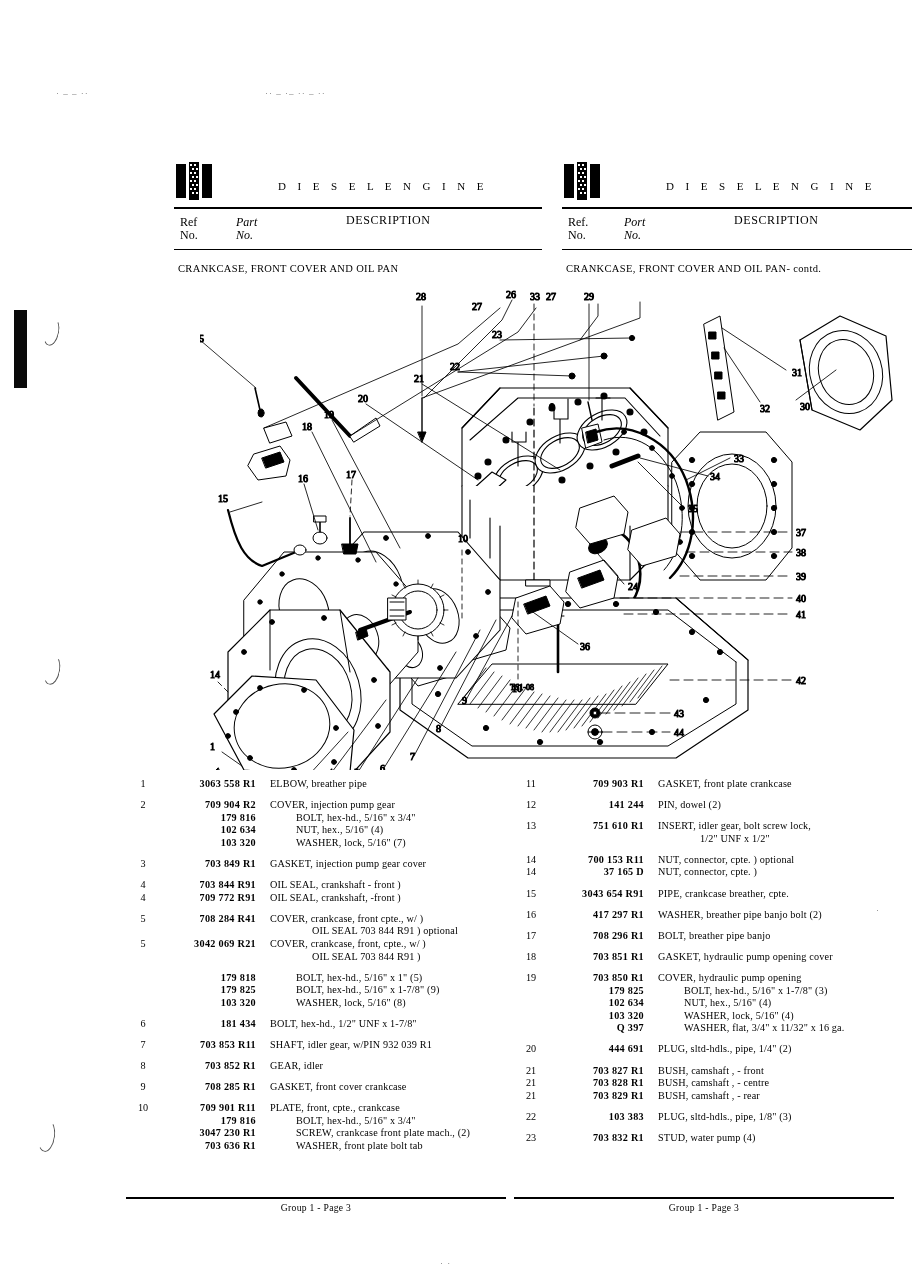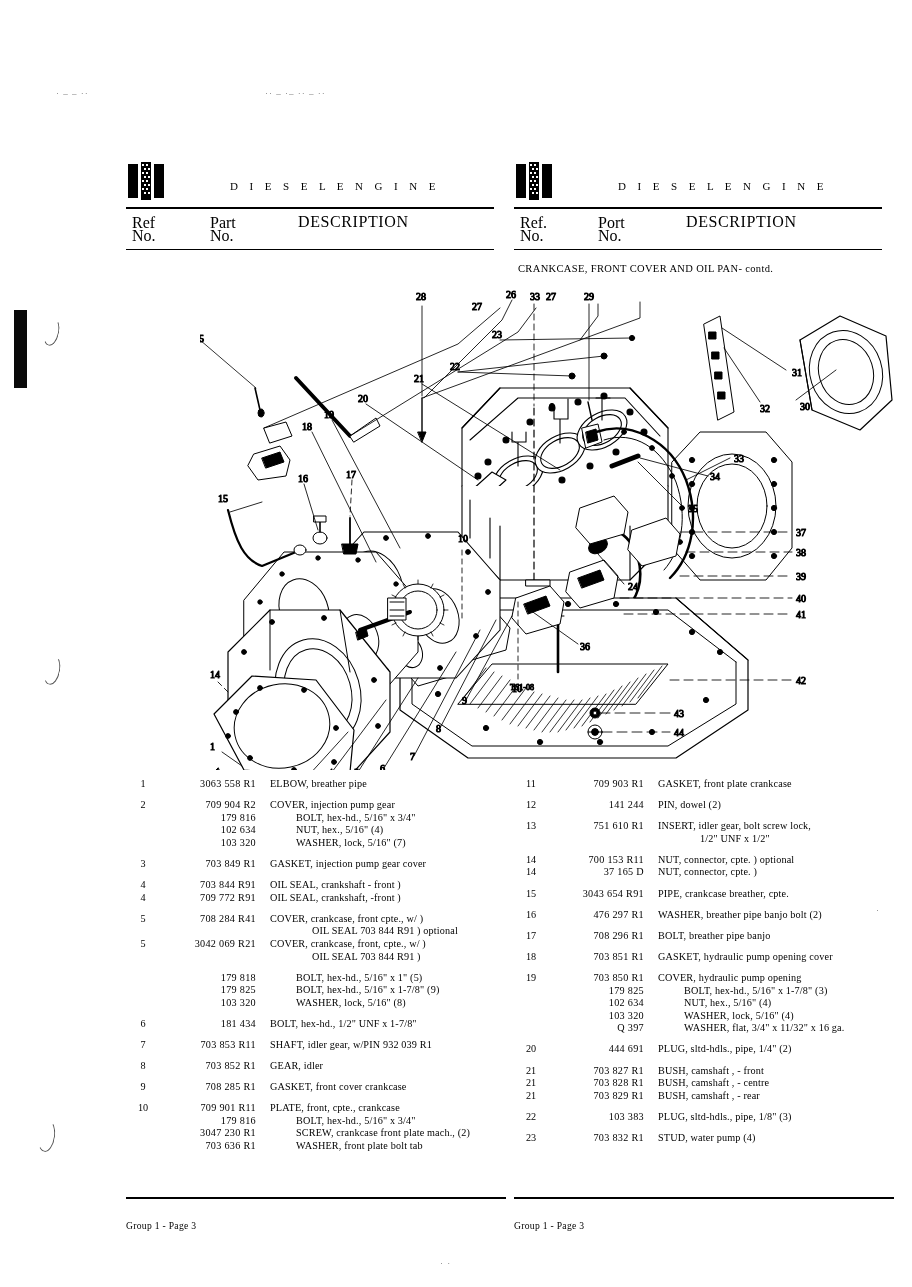--- a/index.html
+++ b/index.html
@@ -36,20 +36,21 @@
     border-top-color: transparent;
     border-radius: 50%;
     opacity: .8;
   }
 
   
   .col {
     position: absolute;
     top: 160px;
     width: 368px;
+    margin-left: 48px;
   }
   .col-left  { left: 126px; }
   .col-right { left: 514px; }
 
   
   .masthead {
     position: relative;
     height: 46px;
   }
   .ih-logo {
@@ -72,33 +73,34 @@
     margin-top: 1px;
   }
   .rule-thin {
     border-bottom: 1.3px solid #000;
   }
 
   
   .colhead {
     position: relative;
     height: 40px;
-    font-size: 16px;
+    font-size: 12px;
   }
   .colhead .ref {
     position: absolute;
     left: 6px;
     top: 7px;
     line-height: 13px;
   }
   .colhead .part {
     position: absolute;
-    left: 84px;
+    left: 62px;
     top: 7px;
     line-height: 13px;
+    font-style: italic;
   }
   .colhead .desc {
     position: absolute;
     left: 172px;
     top: 4px;
     letter-spacing: .6px;
   }
 
   
   .group-caption {
@@ -131,43 +133,44 @@
     left: 6px;
     width: 22px;
     text-align: center;
   }
   .c-part {
     position: absolute;
     left: 34px;
     width: 96px;
     text-align: right;
     letter-spacing: .3px;
+    font-weight: bold;
   }
   .c-desc {
     position: absolute;
     left: 144px;
     letter-spacing: .15px;
   }
   .c-desc.ind1 { left: 170px; }
   .c-desc.ind2 { left: 186px; }
 
   
   .footer {
     position: absolute;
     top: 1196px;
     width: 380px;
   }
   .footer-left  { left: 126px; }
   .footer-right { left: 514px; }
   .footer .rule-thick { border-bottom: 2.6px solid #000; }
   .footer .fnote {
+    text-align: center;
     font-size: 9.6px;
     padding-top: 3px;
     letter-spacing: .3px;
-    margin-top: 18px;
   }
 
   
   .diagram {
     position: absolute;
     left: 200px;
     top: 280px;
     width: 700px;
     height: 490px;
   }
@@ -232,20 +235,21 @@
       <div>Ref</div>
       <div>No.</div>
     </div>
     <div class="part">
       <div>Part</div>
       <div>No.</div>
     </div>
     <div class="desc">DESCRIPTION</div>
   </div>
   <div class="rule-thin"></div>
+  <div class="group-caption">CRANKCASE, FRONT COVER AND OIL PAN</div>
 </div>
 
 <div class="col col-right">
   <div class="masthead">
     <div class="ih-logo">
       <svg width="40" height="38" viewBox="0 0 40 38">
         <rect x="2" y="2" width="10" height="34" fill="#000"></rect>
         <rect x="28" y="2" width="10" height="34" fill="#000"></rect>
         <rect x="12" y="0" width="16" height="38" fill="#fff"></rect>
         <rect x="15" y="0" width="10" height="38" fill="#000"></rect>
@@ -877,21 +881,21 @@
       <span class="c-part">37 165 D</span>
       <span class="c-desc">NUT,  connector,  cpte. )</span>
     </div>
     <div class="prow gap">
       <span class="c-ref">15</span>
       <span class="c-part">3043 654 R91</span>
       <span class="c-desc">PIPE,  crankcase breather,  cpte.</span>
     </div>
     <div class="prow gap">
       <span class="c-ref">16</span>
-      <span class="c-part">476 297 R1</span>
+      <span class="c-part">417 297 R1</span>
       <span class="c-desc">WASHER,  breather pipe banjo bolt (2)</span>
     </div>
     <div class="prow gap">
       <span class="c-ref">17</span>
       <span class="c-part">708 296 R1</span>
       <span class="c-desc">BOLT,  breather pipe banjo</span>
     </div>
     <div class="prow gap">
       <span class="c-ref">18</span>
       <span class="c-part">703 851 R1</span>

